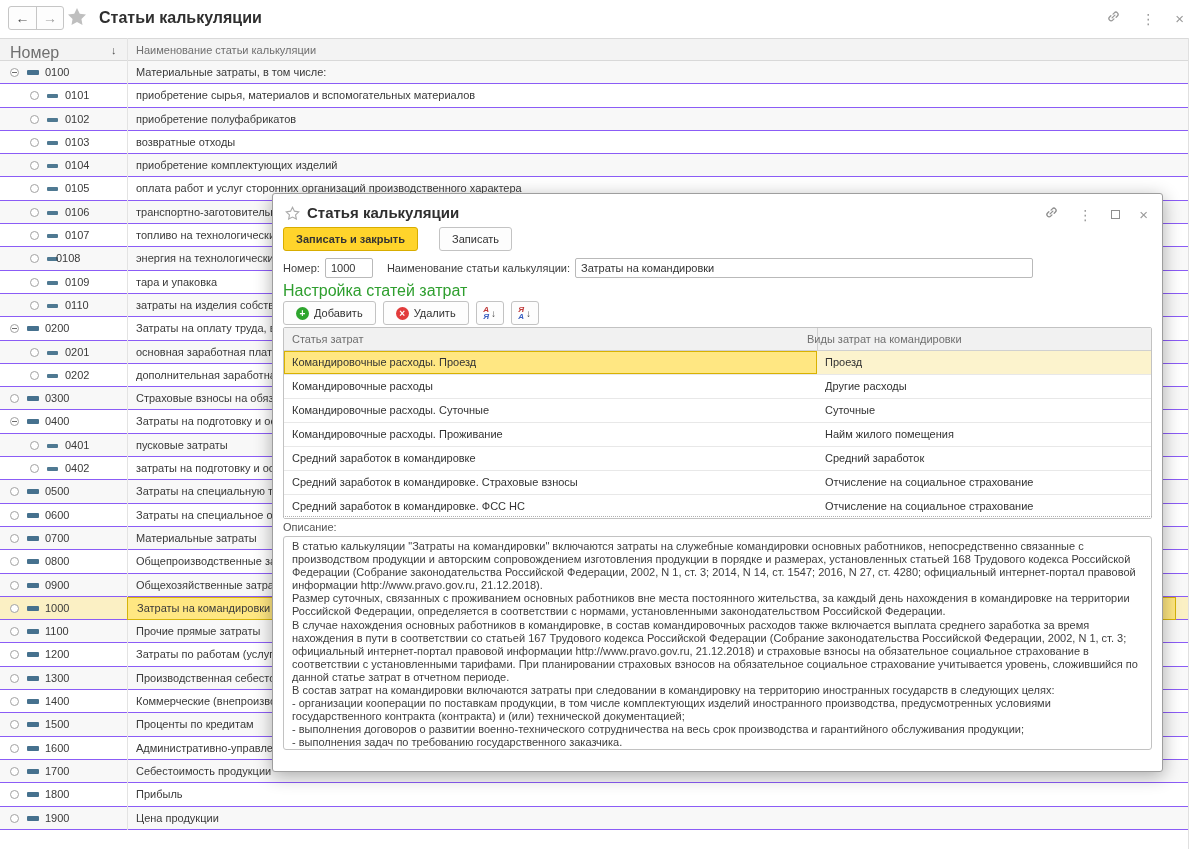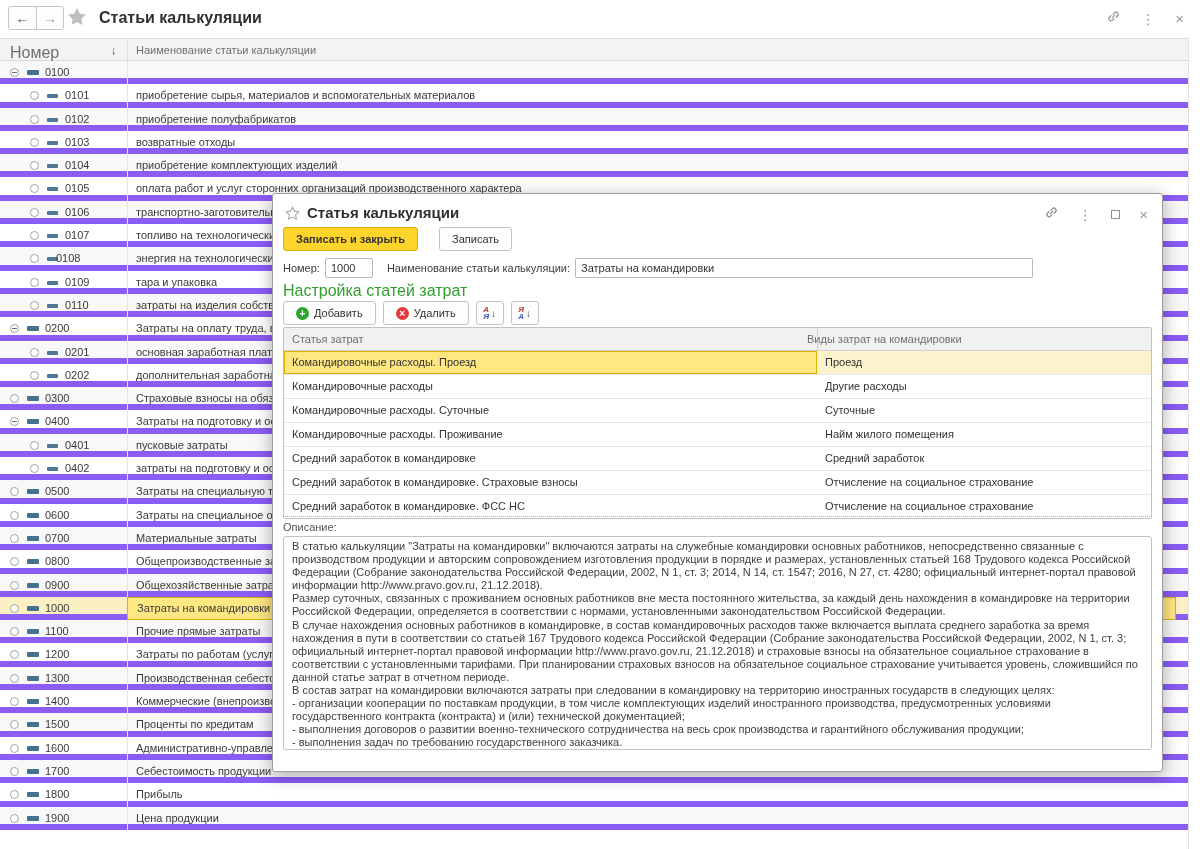--- a/index.html
+++ b/index.html
@@ -21,21 +21,21 @@
 
   
   .list-header{position:absolute;top:38px;left:0;width:1188px;height:23px;background:#f3f3f3;
                border-top:1px solid #d9d9d9;border-bottom:1px solid #d9d9d9;box-sizing:border-box;}
   .lh-num{position:absolute;left:10px;top:5px;font-size:16px;color:#6f6f6f;}
   .lh-sort{position:absolute;left:111px;top:5px;font-size:11px;color:#4d4d4d;}
   .lh-sep{position:absolute;left:127px;top:0;bottom:0;width:1px;background:#d9d9d9;}
   .lh-name{position:absolute;left:136px;top:5px;font-size:11px;color:#6f6f6f;}
 
   .list-body{position:absolute;top:61px;left:0;width:1188px;}
-  .lrow{position:relative;height:23.3px;box-sizing:border-box;border-bottom:6px solid #8b5cf6;background:#fff;}
+  .lrow{position:relative;height:23.3px;box-sizing:border-box;border-bottom:1px solid #8b5cf6;background:#fff;}
   .lrow.stripe{background:#f8f8f8;}
   .lrow.sel{background:#fbf0c4;}
   .expander{position:absolute;top:7px;width:9px;height:9px;border:1px solid #a2a2a2;border-radius:50%;background:#fff;box-sizing:border-box;}
   .expander.minus::after{content:"";position:absolute;left:1px;right:1px;top:3px;height:1px;background:#6b6b6b;}
   .dash{position:absolute;top:10px;width:11px;height:4px;background:#4f7992;border-radius:1px;}
   .dash.grp{top:9px;width:12px;height:5px;background:#46718e;}
   .num{position:absolute;top:0;line-height:23.3px;font-size:11px;color:#3a3a3a;}
   .nm{position:absolute;left:136px;top:0;line-height:23.3px;font-size:11px;color:#3a3a3a;white-space:nowrap;}
   .nm.focuscell{left:127px;right:12px;padding-left:9px;background:#ffe782;
                 border:1px solid #d6b40a;box-sizing:border-box;line-height:21px;}
@@ -133,20 +133,21 @@
     <span class="lh-sort">↓</span>
     <span class="lh-sep"></span>
     <span class="lh-name">Наименование статьи калькуляции</span>
   </div>
 
   <div class="list-body">
       <div class="lrow stripe">
         <span class="expander minus" style="left: 10px;"></span>
         <span class="dash grp" style="left: 27px;"></span>
         <span class="num" style="left: 45px;">0100</span>
+        <span class="nm">Материальные затраты, в том числе:</span>
       </div>
       <div class="lrow">
         <span class="expander" style="left: 30px;"></span>
         <span class="dash" style="left: 47px;"></span>
         <span class="num" style="left: 65px;">0101</span>
         <span class="nm">приобретение сырья, материалов и вспомогательных материалов</span>
       </div>
       <div class="lrow stripe">
         <span class="expander" style="left: 30px;"></span>
         <span class="dash" style="left: 47px;"></span>

